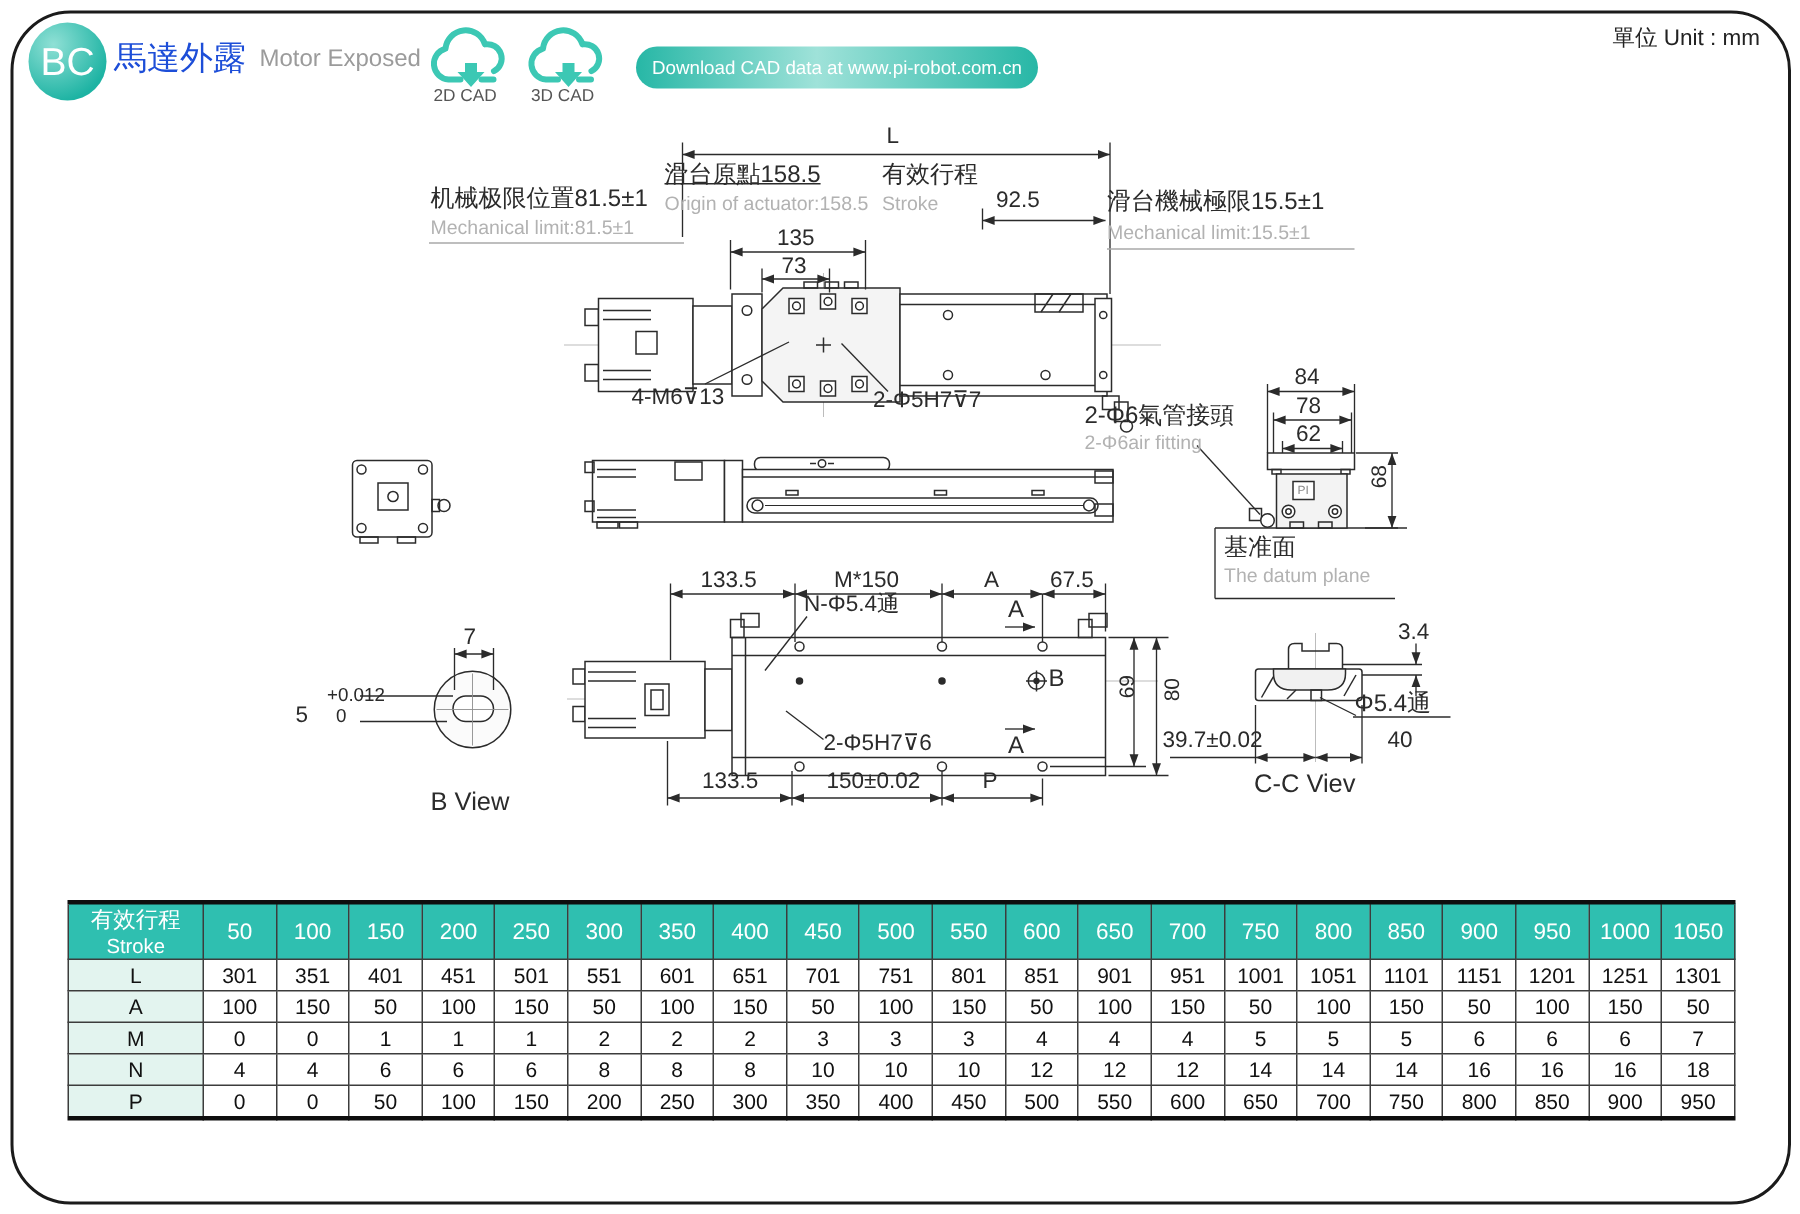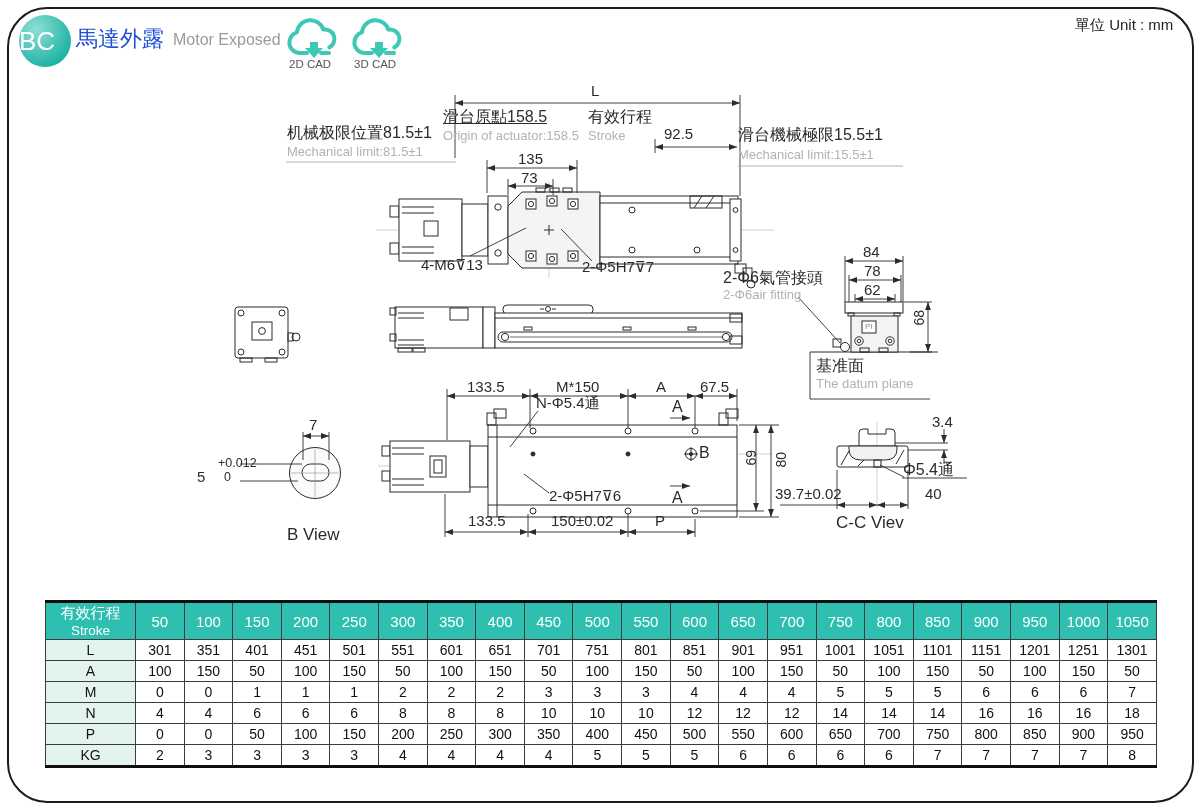--- a/index.html
+++ b/index.html
@@ -11,21 +11,21 @@
   .dim{font-size:15px;}
   .zh{font-size:16px;}
   .en{font-size:13px;color:#b2b2b2;}
   .big{font-size:17px;}
   .tiny{font-size:8px;color:#8a8a8a;}
   .tol{font-size:12.5px;}
   .rot{writing-mode:vertical-rl;transform:rotate(180deg);font-size:14px;}
   
   .badge{position:absolute;left:19px;top:15px;width:52px;height:52px;border-radius:50%;
     background:radial-gradient(circle at 32% 28%,#8fe0d5,#1db3a3 75%);color:#fff;font-size:26px;
-    display:flex;align-items:center;z-index:3;}
+    display:flex;align-items:center;justify-content:center;z-index:3;}
   .title-zh{position:absolute;left:76px;top:24px;font-size:22px;color:#1d4ed8;z-index:3;}
   .title-en{position:absolute;left:173px;top:31px;font-size:16px;color:#9b9b9b;z-index:3;}
   .cloud{position:absolute;top:16px;width:58px;height:46px;z-index:4;cursor:pointer;}
   .cloud-label{position:absolute;top:58px;font-size:11.5px;color:#555;z-index:3;}
   .banner{position:absolute;left:424px;top:31px;width:268px;height:28px;border-radius:14px;
     background:linear-gradient(90deg,#27b7a6,#9fe2d9 45%,#27b7a6);color:#fff;font-size:12.5px;
     display:flex;align-items:center;justify-content:center;z-index:3;cursor:pointer;}
   .unit{position:absolute;left:1075px;top:16px;font-size:15px;color:#222;z-index:3;}
   
   table.spec{position:absolute;left:45px;top:600px;width:1112px;z-index:3;border-collapse:collapse;
@@ -53,20 +53,21 @@
     <polygon points="25,26 33,26 33,32 38,32 29,42 20,32 25,32" fill="#3cc8b4"></polygon>
   </svg>
   <div class="cloud-label" style="left:289px;">2D CAD</div>
 
   <svg class="cloud" style="left:350px;" viewBox="0 0 58 46">
     <path d="M14 37 a10.5 10.5 0 0 1 -2 -20.6 a13.5 13.5 0 0 1 26.3 -2.8 a9.5 9.5 0 0 1 6 17.8 M14 37 h8 M36 37 h8" fill="none" stroke="#3cc8b4" stroke-width="4" stroke-linecap="round" stroke-linejoin="round"></path>
     <polygon points="25,26 33,26 33,32 38,32 29,42 20,32 25,32" fill="#3cc8b4"></polygon>
   </svg>
   <div class="cloud-label" style="left:354px;">3D CAD</div>
 
+  <div class="banner">Download CAD data at www.pi-robot.com.cn</div>
   <div class="unit">單位 Unit : mm</div>
 
   <svg class="draw" width="1200" height="809" viewBox="0 0 1200 809">
     <defs>
       <marker id="ar" viewBox="0 0 10 10" refX="9" refY="5" markerWidth="9" markerHeight="9" orient="auto-start-reverse" markerUnits="userSpaceOnUse">
         <path d="M0,1.7 L9,5 L0,8.3 Z" fill="#2b2b2b"></path>
       </marker>
     </defs>
 
     <g stroke="#2b2b2b" stroke-width="1" fill="none">
@@ -533,39 +534,15 @@
           <td>550</td>
           <td>600</td>
           <td>650</td>
           <td>700</td>
           <td>750</td>
           <td>800</td>
           <td>850</td>
           <td>900</td>
           <td>950</td>
         </tr>
-        <tr>
-          <th>KG</th>
-          <td>2</td>
-          <td>3</td>
-          <td>3</td>
-          <td>3</td>
-          <td>3</td>
-          <td>4</td>
-          <td>4</td>
-          <td>4</td>
-          <td>4</td>
-          <td>5</td>
-          <td>5</td>
-          <td>5</td>
-          <td>6</td>
-          <td>6</td>
-          <td>6</td>
-          <td>6</td>
-          <td>7</td>
-          <td>7</td>
-          <td>7</td>
-          <td>7</td>
-          <td>8</td>
-        </tr>
       </tbody>
     </table>
 </div>
 
 </body></html>

